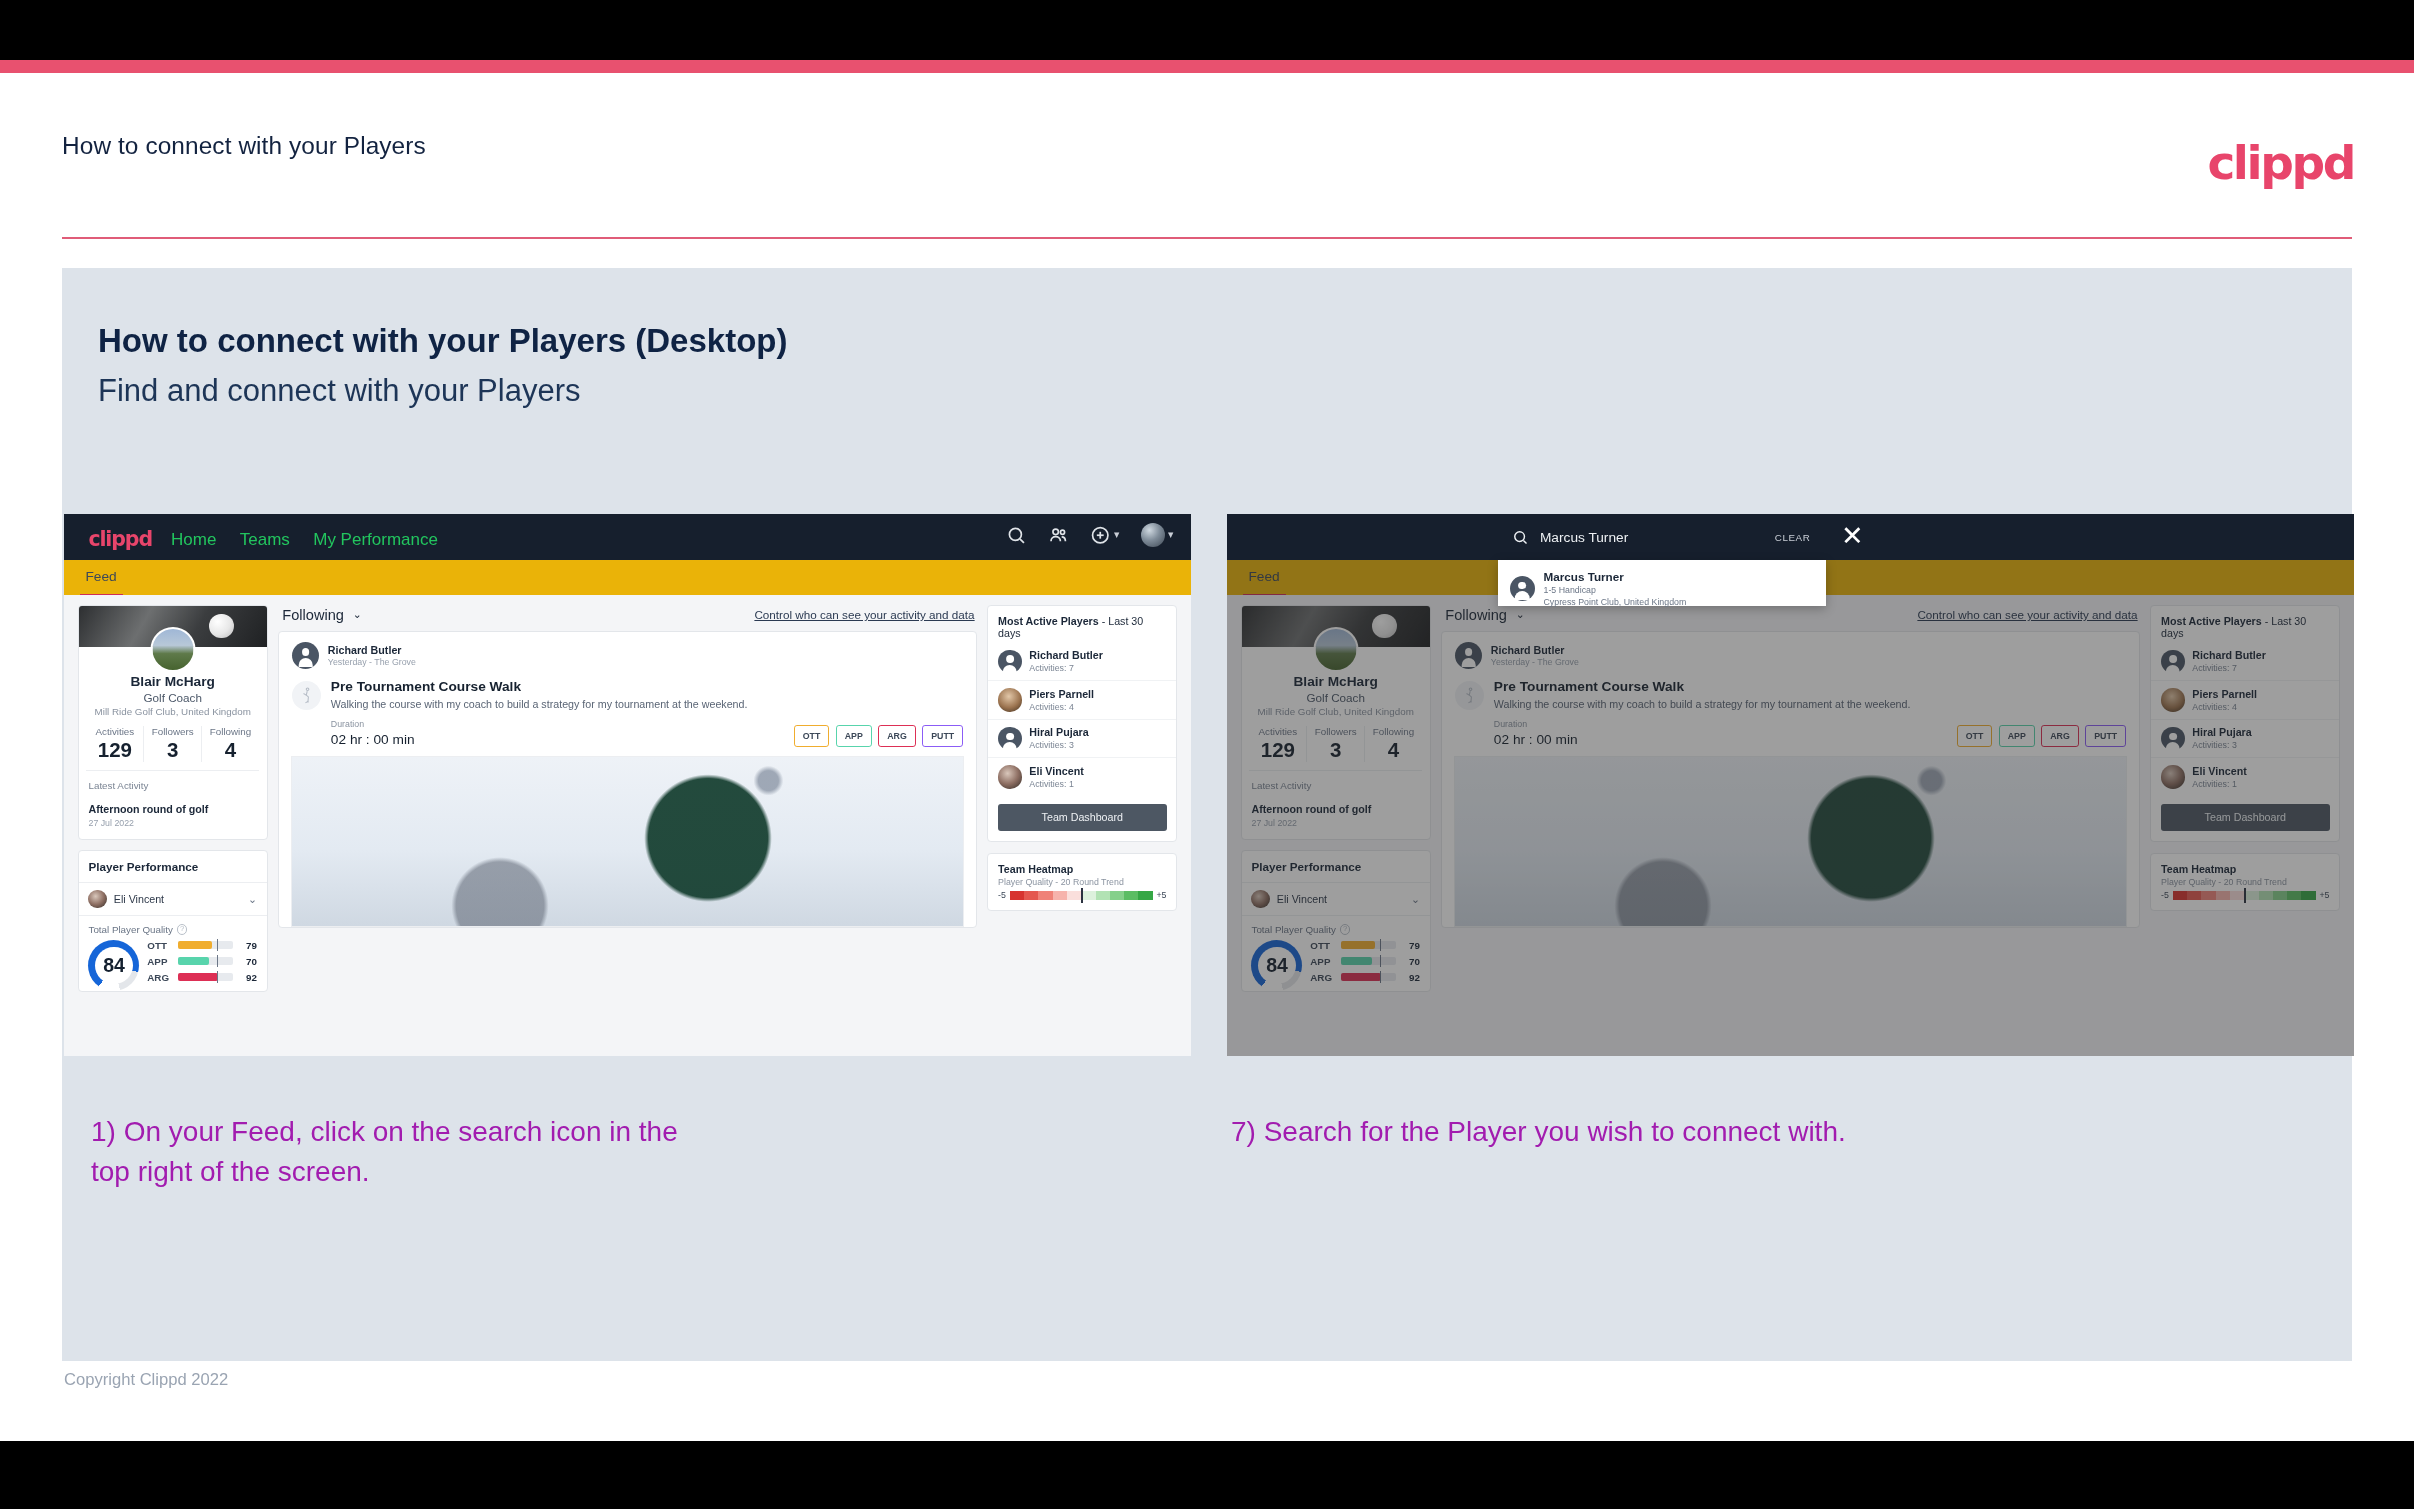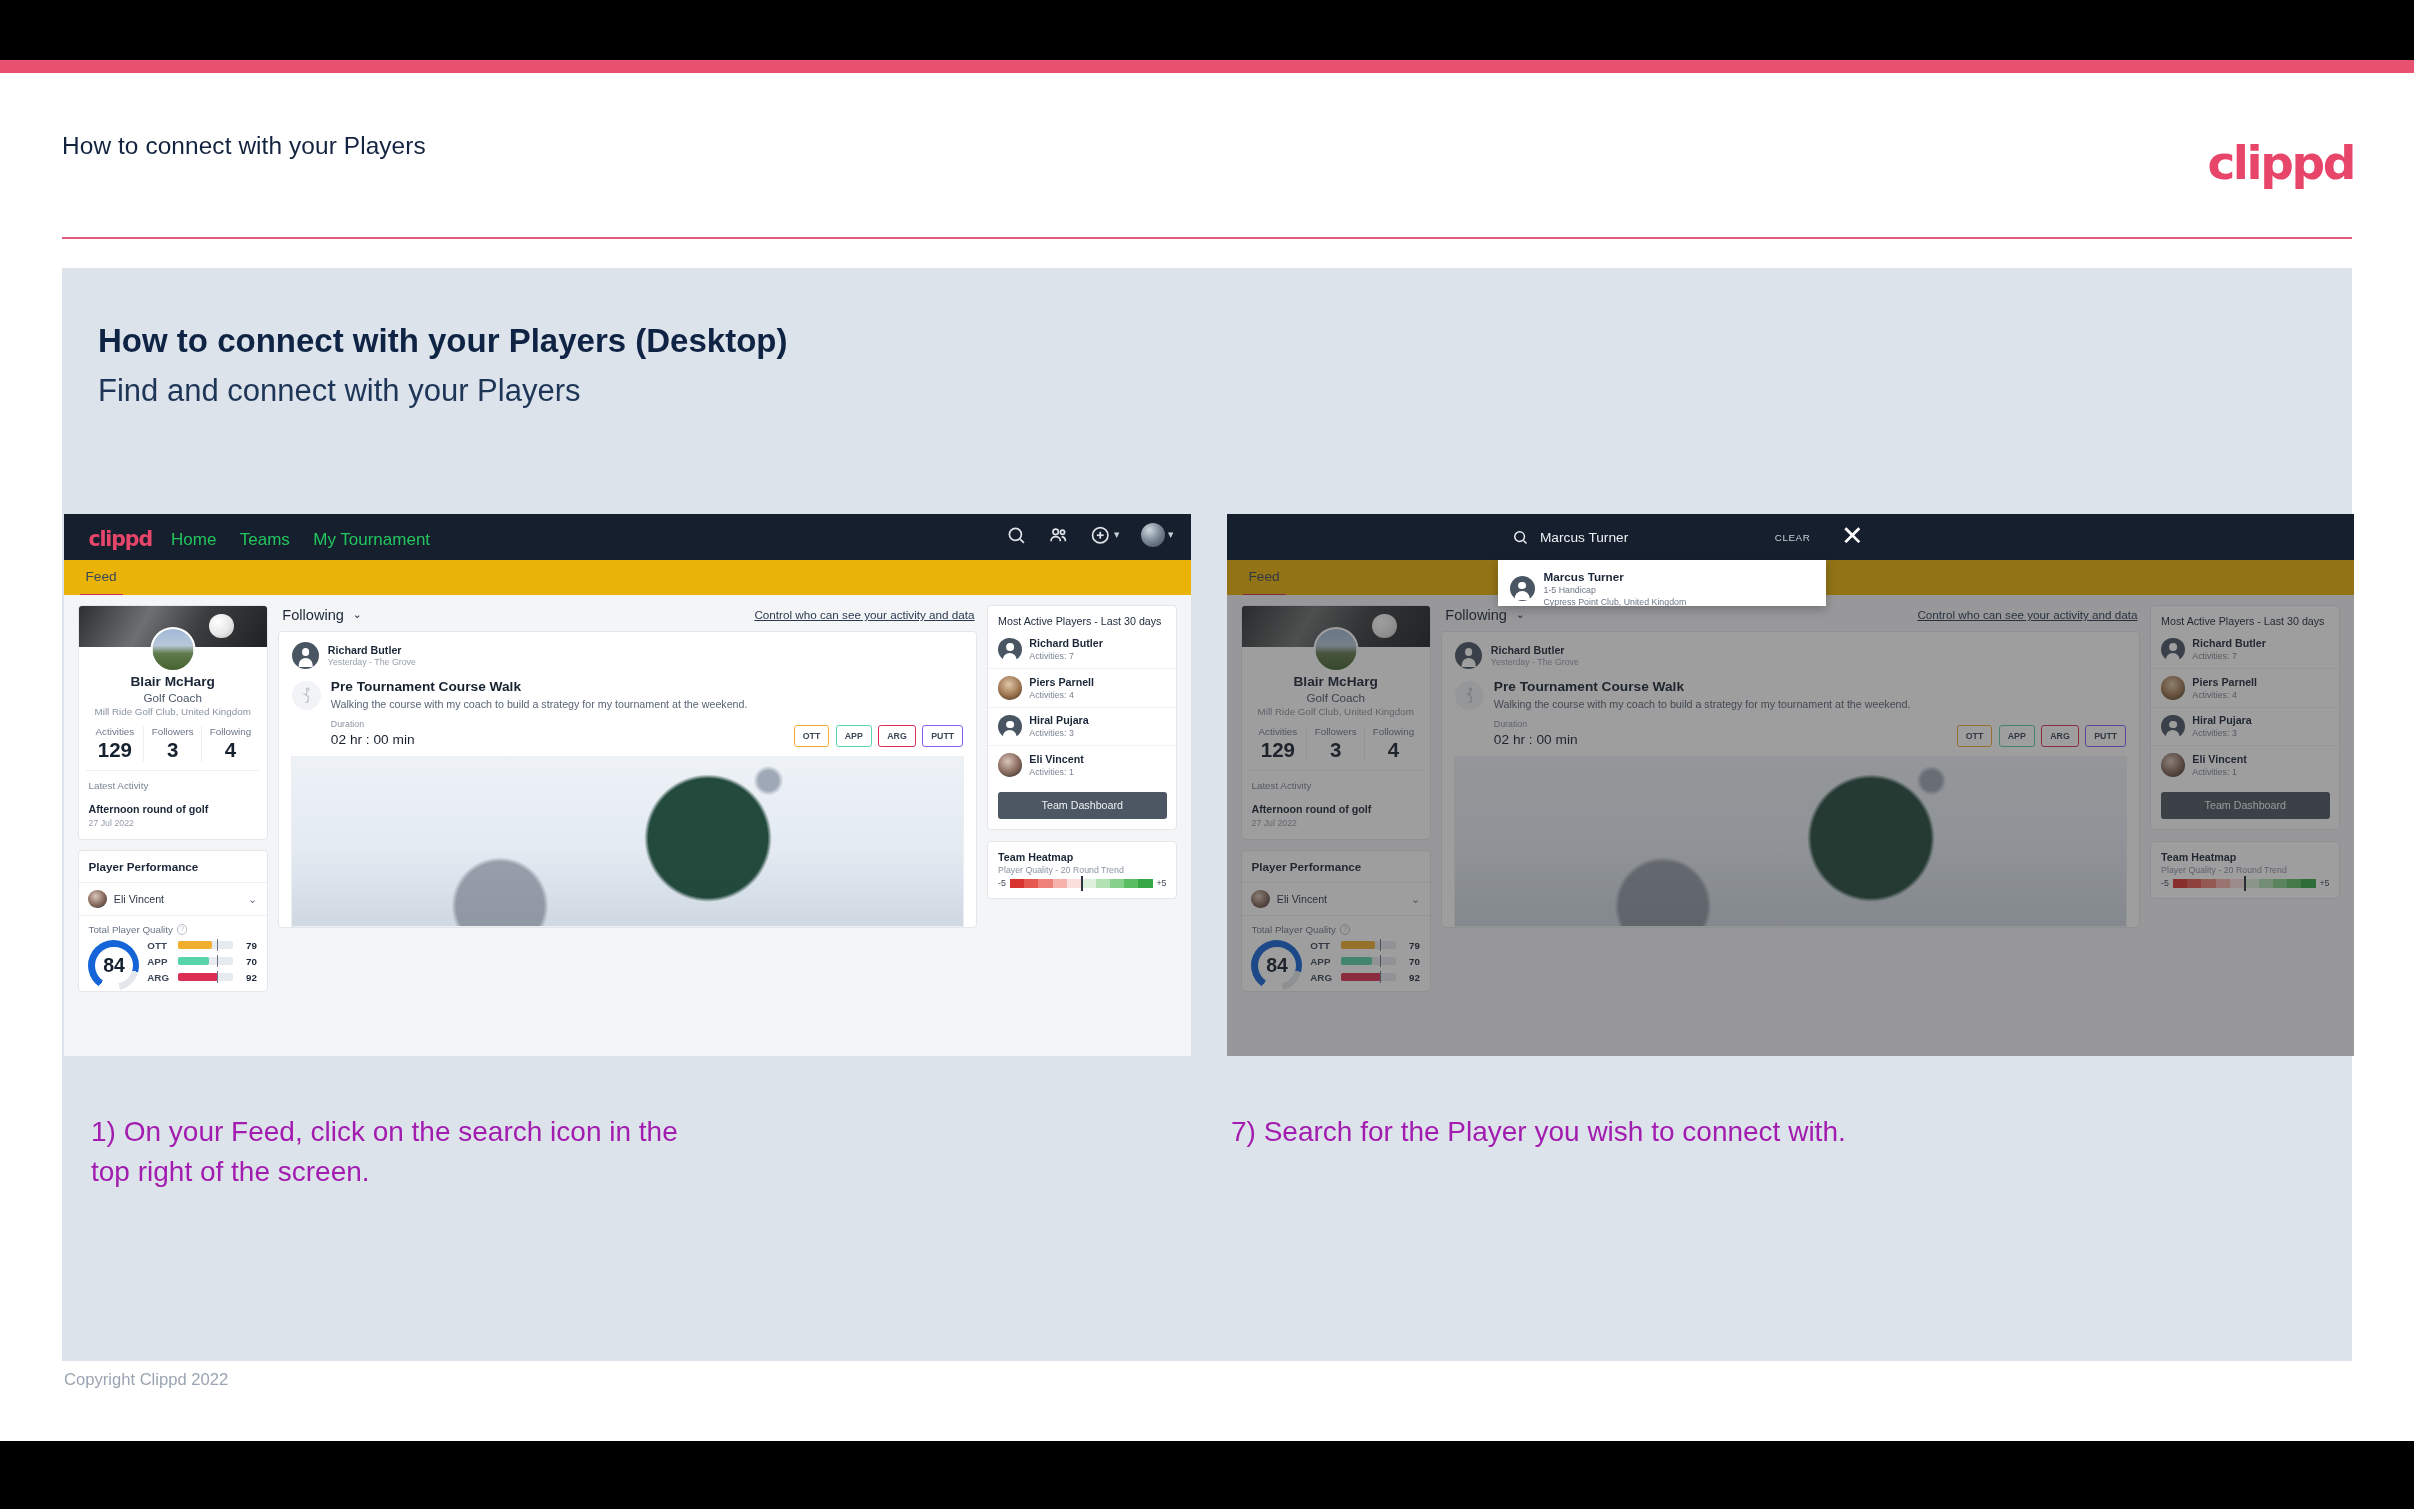--- a/index.html
+++ b/index.html
@@ -117,21 +117,21 @@
   .pill { font-size:8.8px; font-weight:bold; padding:4.9px 7.8px; border-radius:2.9px; border:1px solid; color:#3c4858;}
   .post-img { height:171px; background:
       radial-gradient(circle at 62% 48%, rgba(18,60,45,.92) 0 14%, rgba(18,60,45,0) 15%),
       radial-gradient(circle at 31% 88%, rgba(90,98,112,.55) 0 9%, rgba(90,98,112,0) 10%),
       radial-gradient(circle at 71% 14%, rgba(150,160,175,.9) 0 2%, rgba(150,160,175,0) 3%),
       linear-gradient(180deg,#eef2f7 0%,#e3eaf2 55%,#cfd8e2 100%);
       margin:0 11.7px; border:1px solid #eceef1;}
 
   
   .rc-h { padding:8.8px 9.8px 3.9px 9.8px; font-size:10.7px; color:#1b2738;}
-  .rc-h b{font-weight:normal;text-align:right;}
+  .rc-h b{font-weight:bold;text-align:right;}
   .pl { display:flex; align-items:center; padding:6.8px 9.8px; border-bottom:1px solid #f0f2f4;}
   .pl .pa { width:23.4px;height:23.4px;border-radius:50%; flex:none;}
   .pl .pi { margin-left:7.8px;}
   .pl .pn { font-size:10.7px; font-weight:bold; color:#1b2738;}
   .pl .pc { font-size:8.8px; color:#7a8493; margin-top:2px;}
   .td-btn { margin:7.8px 9.8px 9.8px 9.8px; background:#4d5763; color:#eef1f4; font-size:10.7px;
      text-align:center; padding:7.8px 0; border-radius:2.9px;}
   .hm-h { padding:8.8px 9.8px 2px 9.8px; font-size:10.7px; font-weight:bold; color:#1b2738;}
   .hm-s { padding:0 9.8px; font-size:8.8px; color:#8a93a0;}
   .hm-row { display:flex; align-items:center; padding:3.9px 9.8px 9.8px 9.8px; gap:3.9px; font-size:8.8px; color:#3c4858;}
@@ -175,21 +175,21 @@
 
   <div class="copyright">Copyright Clippd 2022</div>
 
   <div class="shot" id="shotL" style="left:64px; top:514px; width:1127px; height:542px;">
 
     <div class="nav">
       <div class="nav-logo">clippd</div>
       <div class="nav-links">
         <span>Home</span>
         <span>Teams</span>
-        <span>My Tournament</span>
+        <span>My Performance</span>
       </div>
       <div class="nav-icons">
         <svg class="ic" viewBox="0 0 24 24" fill="none" stroke="#dfe3e8" stroke-width="2">
             <circle cx="11" cy="11" r="7"></circle>
             <line x1="16.5" y1="16.5" x2="21" y2="21"></line>
           </svg>
         <svg class="ic" viewBox="0 0 24 24" fill="none" stroke="#dfe3e8" stroke-width="2">
             <circle cx="9" cy="8" r="3.2"></circle>
             <path d="M3.5 19c0-3.3 2.5-5.3 5.5-5.3s5.5 2 5.5 5.3"></path>
             <circle cx="17" cy="8.5" r="2.4"></circle>

